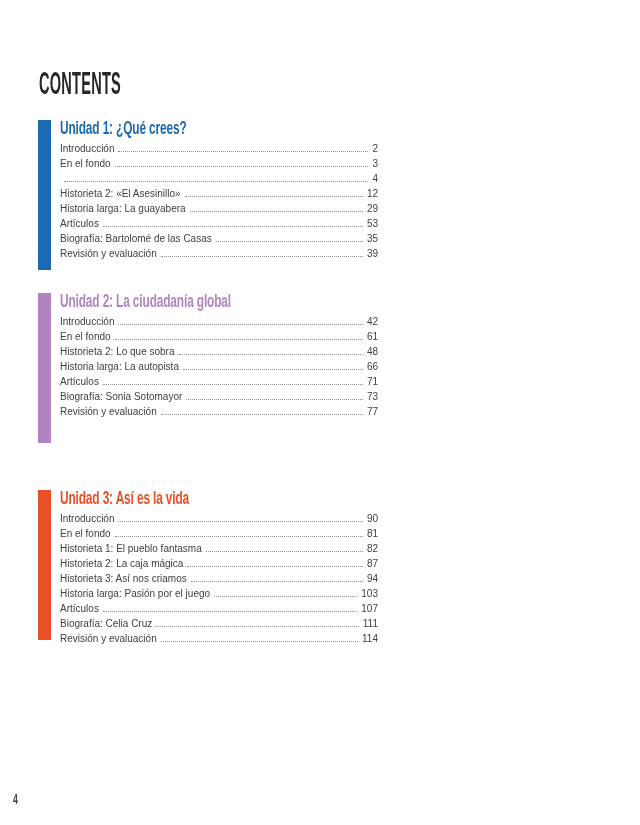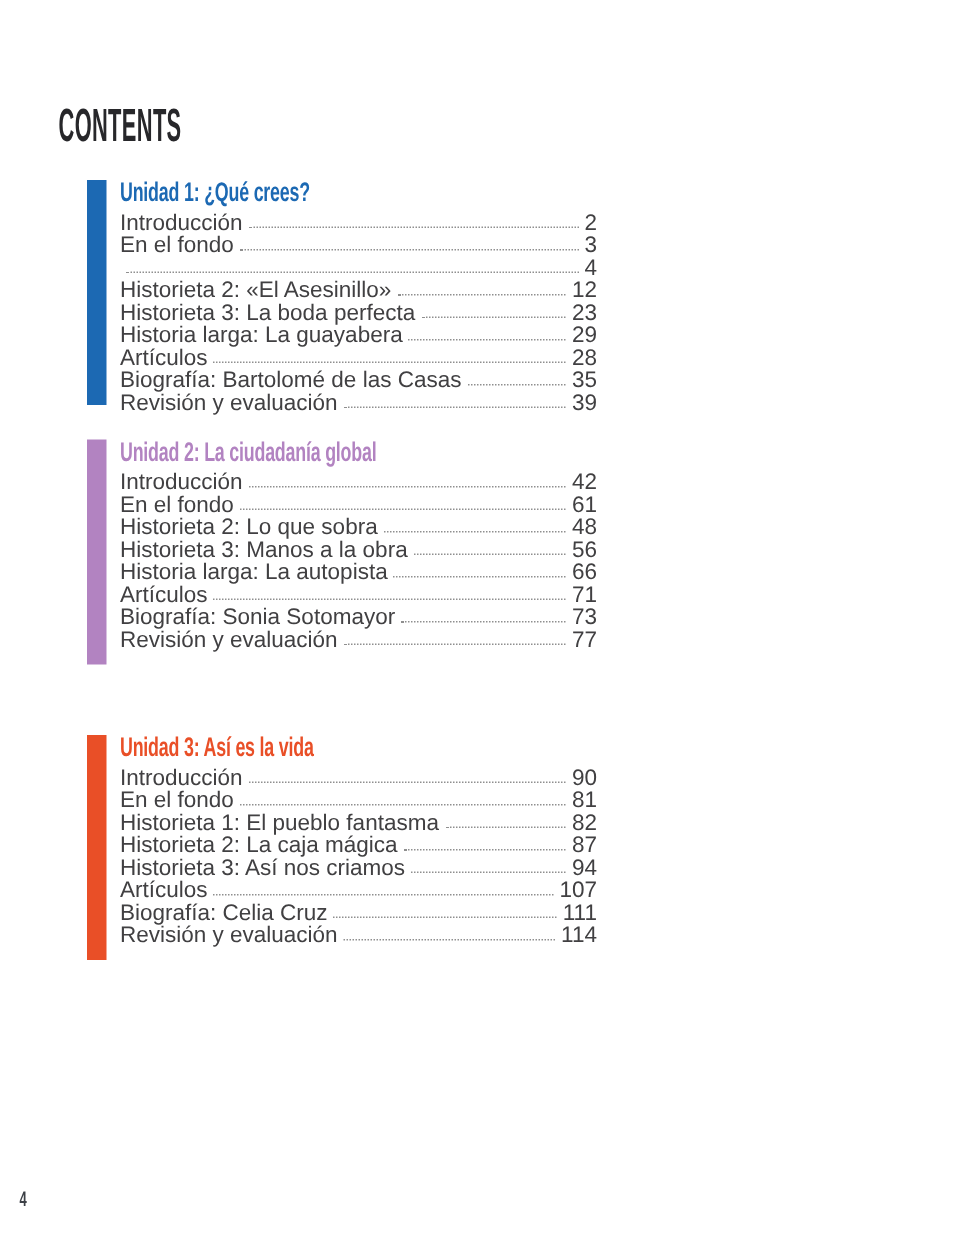--- a/index.html
+++ b/index.html
@@ -25,21 +25,20 @@
     white-space: nowrap;
     transform: scaleX(0.47);
     transform-origin: 0 0;
     letter-spacing: 0.5px;
   }
   .section {
     position: absolute;
     left: 38px;
     width: 340px;
     height: 150px;
-    margin-left: 20px;
   }
   .bar {
     position: absolute;
     left: 0; top: 0;
     width: 13px; height: 100%;
   }
   .content {
     position: absolute;
     left: 22px; top: 0;
     width: 318px;
@@ -51,21 +50,21 @@
     white-space: nowrap;
     transform: scaleX(0.66);
     transform-origin: 0 0;
     letter-spacing: -0.2px;
   }
   .entries { margin-top: 3px; }
   .entry {
     display: flex;
     align-items: flex-end;
     height: 15px;
-    font-size: 15px;
+    font-size: 10px;
     color: #414042;
   }
   .entry-label { white-space: nowrap; line-height: 13px; }
   .leader {
     flex: 1 1 auto;
     min-width: 8px;
     border-bottom: 1.5px dotted #8f8f8f;
     margin: 0 4px 3px 4px;
   }
   .pagenum { white-space: nowrap; line-height: 13px; }
@@ -104,33 +103,28 @@
         <div class="entry">
           <span class="leader"></span>
           <span class="pagenum">4</span>
         </div>
         <div class="entry">
           <span class="entry-label">Historieta 2: «El Asesinillo»</span>
           <span class="leader"></span>
           <span class="pagenum">12</span>
         </div>
         <div class="entry">
-          <span class="entry-label">Historieta 3: La boda perfecta</span>
-          <span class="leader"></span>
-          <span class="pagenum">23</span>
-        </div>
-        <div class="entry">
           <span class="entry-label">Historia larga: La guayabera</span>
           <span class="leader"></span>
           <span class="pagenum">29</span>
         </div>
         <div class="entry">
           <span class="entry-label">Artículos</span>
           <span class="leader"></span>
-          <span class="pagenum">28</span>
+          <span class="pagenum">53</span>
         </div>
         <div class="entry">
           <span class="entry-label">Biografía: Bartolomé de las Casas</span>
           <span class="leader"></span>
           <span class="pagenum">35</span>
         </div>
         <div class="entry">
           <span class="entry-label">Revisión y evaluación</span>
           <span class="leader"></span>
           <span class="pagenum">39</span>
@@ -153,25 +147,20 @@
           <span class="entry-label">En el fondo</span>
           <span class="leader"></span>
           <span class="pagenum">61</span>
         </div>
         <div class="entry">
           <span class="entry-label">Historieta 2: Lo que sobra</span>
           <span class="leader"></span>
           <span class="pagenum">48</span>
         </div>
         <div class="entry">
-          <span class="entry-label">Historieta 3: Manos a la obra</span>
-          <span class="leader"></span>
-          <span class="pagenum">56</span>
-        </div>
-        <div class="entry">
           <span class="entry-label">Historia larga: La autopista</span>
           <span class="leader"></span>
           <span class="pagenum">66</span>
         </div>
         <div class="entry">
           <span class="entry-label">Artículos</span>
           <span class="leader"></span>
           <span class="pagenum">71</span>
         </div>
         <div class="entry">
@@ -212,20 +201,25 @@
           <span class="entry-label">Historieta 2: La caja mágica</span>
           <span class="leader"></span>
           <span class="pagenum">87</span>
         </div>
         <div class="entry">
           <span class="entry-label">Historieta 3: Así nos criamos</span>
           <span class="leader"></span>
           <span class="pagenum">94</span>
         </div>
         <div class="entry">
+          <span class="entry-label">Historia larga: Pasión por el juego</span>
+          <span class="leader"></span>
+          <span class="pagenum">103</span>
+        </div>
+        <div class="entry">
           <span class="entry-label">Artículos</span>
           <span class="leader"></span>
           <span class="pagenum">107</span>
         </div>
         <div class="entry">
           <span class="entry-label">Biografía: Celia Cruz</span>
           <span class="leader"></span>
           <span class="pagenum">111</span>
         </div>
         <div class="entry">

